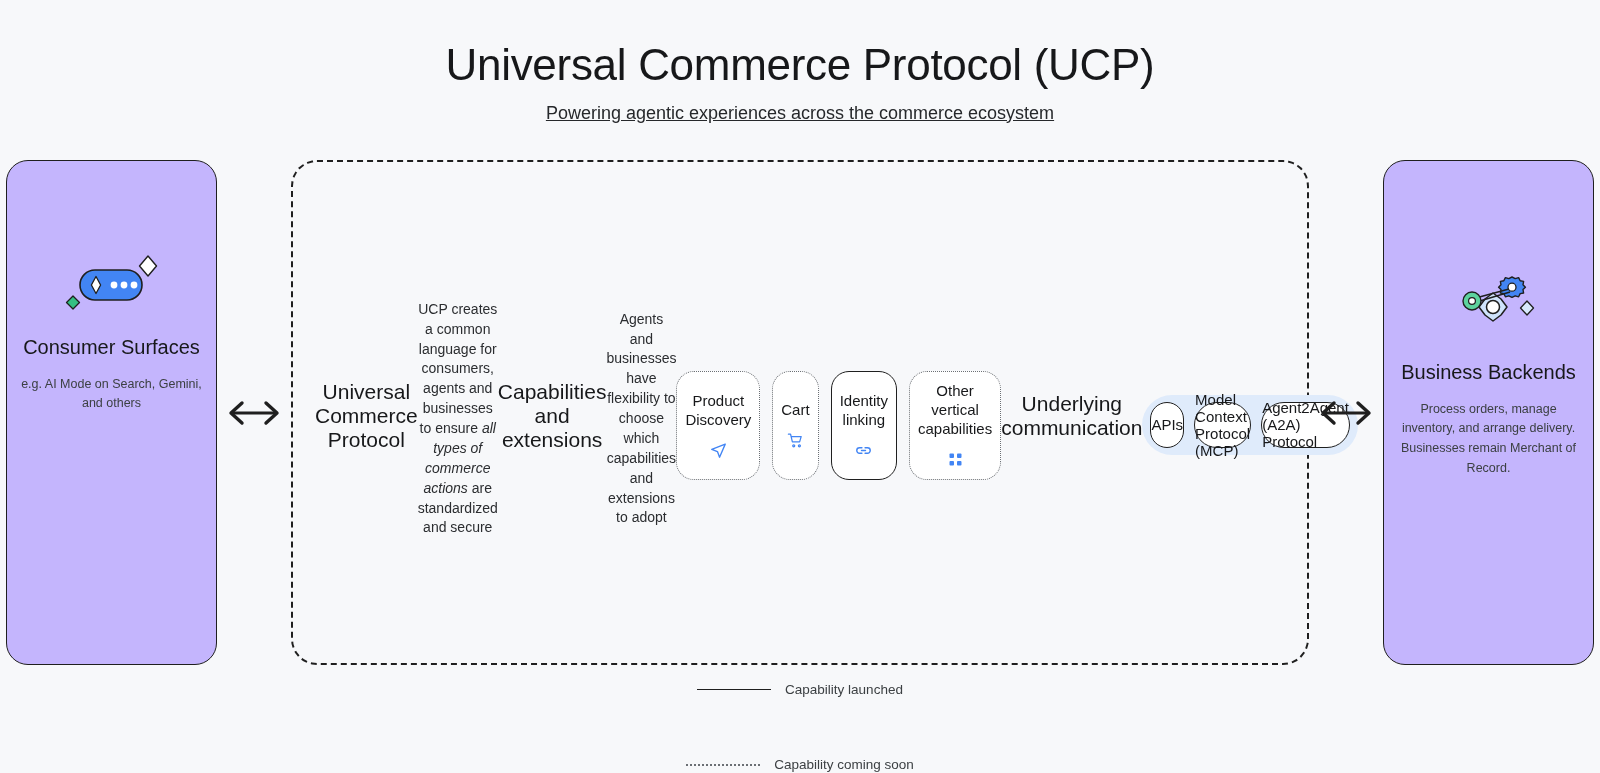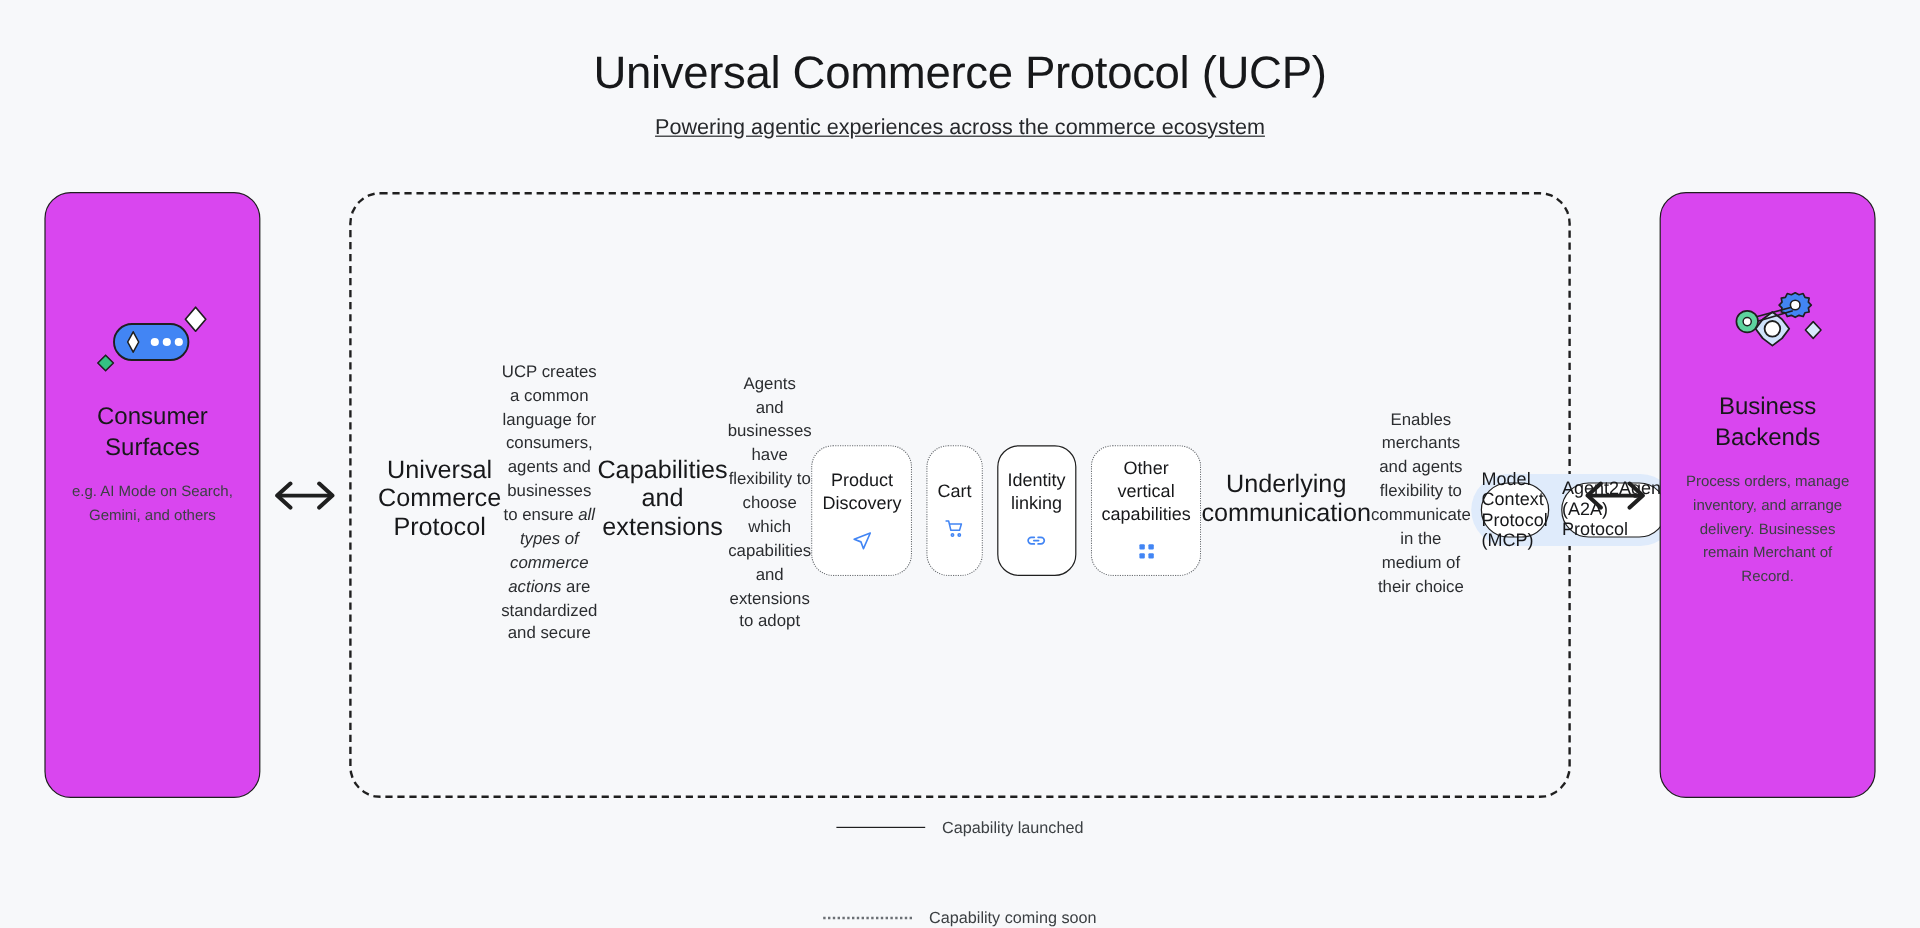--- a/index.html
+++ b/index.html
@@ -14,21 +14,21 @@
     overflow: hidden;
     position: relative;
   }
 
   
   .header {
     text-align: center;
     padding-top: 40px;
   }
   .page-title {
-    font-size: 38px;
+    font-size: 44px;
     font-weight: 400;
     letter-spacing: -0.3px;
     color: #17181a;
     line-height: 1.15;
   }
   .page-subtitle {
     font-size: 18px;
     font-weight: 400;
     color: #26282b;
     margin-top: 12px;
@@ -41,33 +41,33 @@
     left: 0; right: 0;
     top: 160px;
     height: 505px;
     display: flex;
     align-items: stretch;
     justify-content: center;
   }
 
   
   .side-panel {
-    width: 180px;
-    background: #d946ef;
+    width: 211px;
+    background: #c4b5fd;
     border: 1.4px solid #1f1f1f;
     border-radius: 22px;
     display: flex;
     flex-direction: column;
     align-items: center;
     justify-content: flex-start;
     padding: 86px 14px 20px;
     text-align: center;
     flex: 0 0 auto;
   }
-  .side-panel.right { padding-top: 78px; }
+  .side-panel.right { padding-top: 111px; }
 
   .panel-icon {
     height: 72px;
     display: flex;
     align-items: center;
     justify-content: center;
     margin-bottom: 16px;
   }
   .panel-title {
     font-size: 20px;
@@ -292,23 +292,23 @@
             <rect x="12" y="12" width="6" height="6" rx="1.2"></rect>
           </svg>
         </div>
       </div>
 
     </div>
 
     <div class="block-gap"></div>
 
     <div class="section-title">Underlying communication</div>
-    <div class="section-sub" style="max-width:780px">Enables merchants and agents flexibility to communicate in the medium of their choice</div>
 
     <div class="pill-wrap">
+      <div class="pill">APIs</div>
       <div class="pill">Model Context Protocol (MCP)</div>
       <div class="pill">Agent2Agent (A2A) Protocol</div>
     </div>
 
   </div>
 
   <div class="arrow-cell">
     <svg width="58" height="30" viewBox="0 0 58 30">
       <line x1="8" y1="15" x2="50" y2="15" stroke="#1f1f1f" stroke-width="3"></line>
       <polyline points="17,5 6,15 17,25" fill="none" stroke="#1f1f1f" stroke-width="3.4" stroke-linecap="round" stroke-linejoin="round"></polyline>

